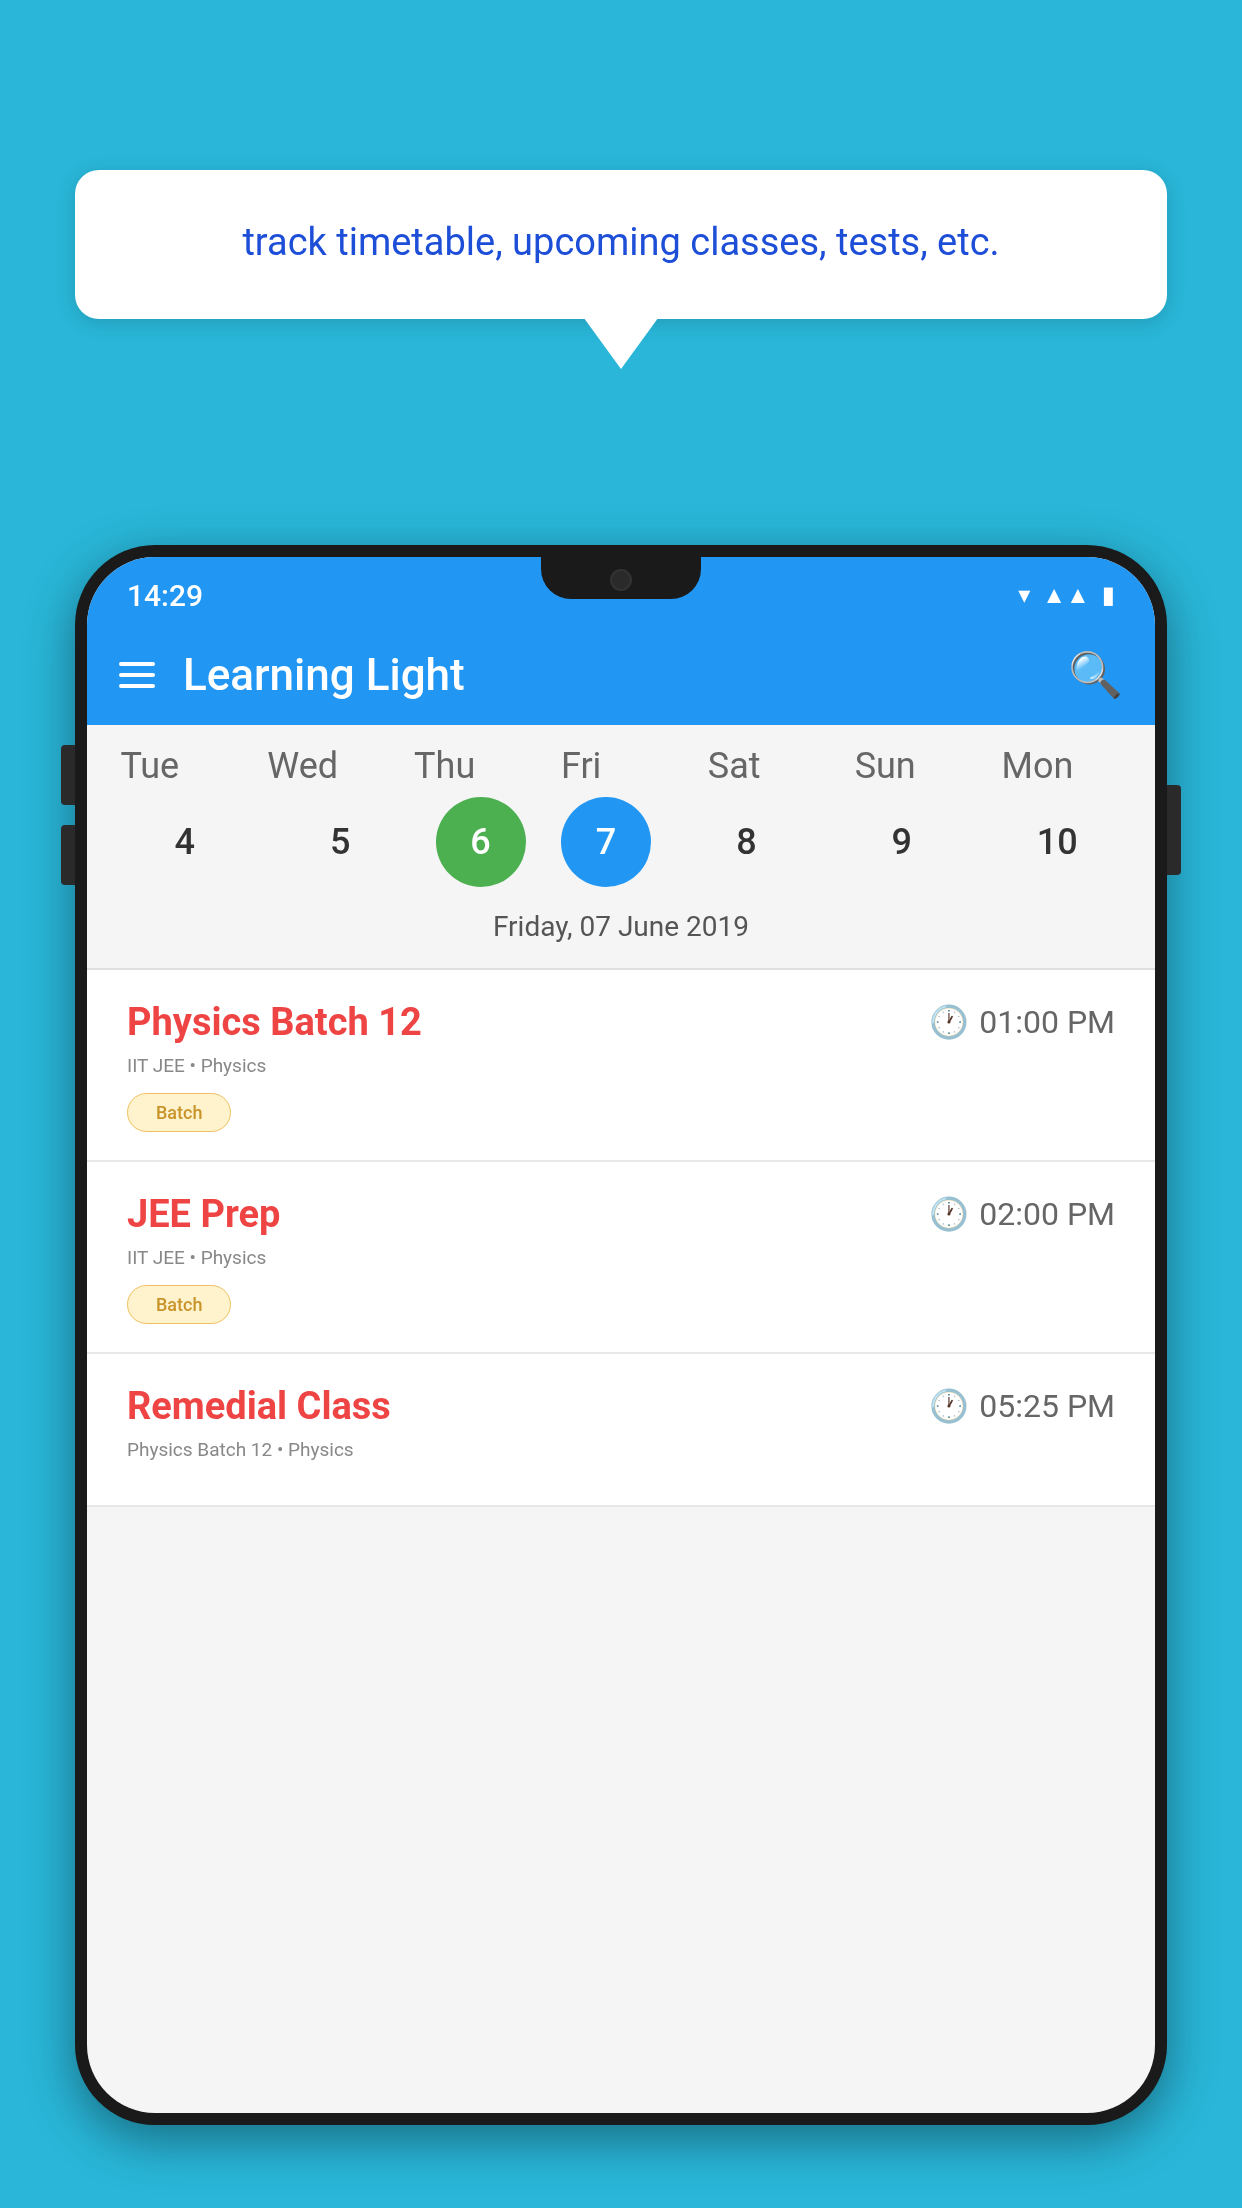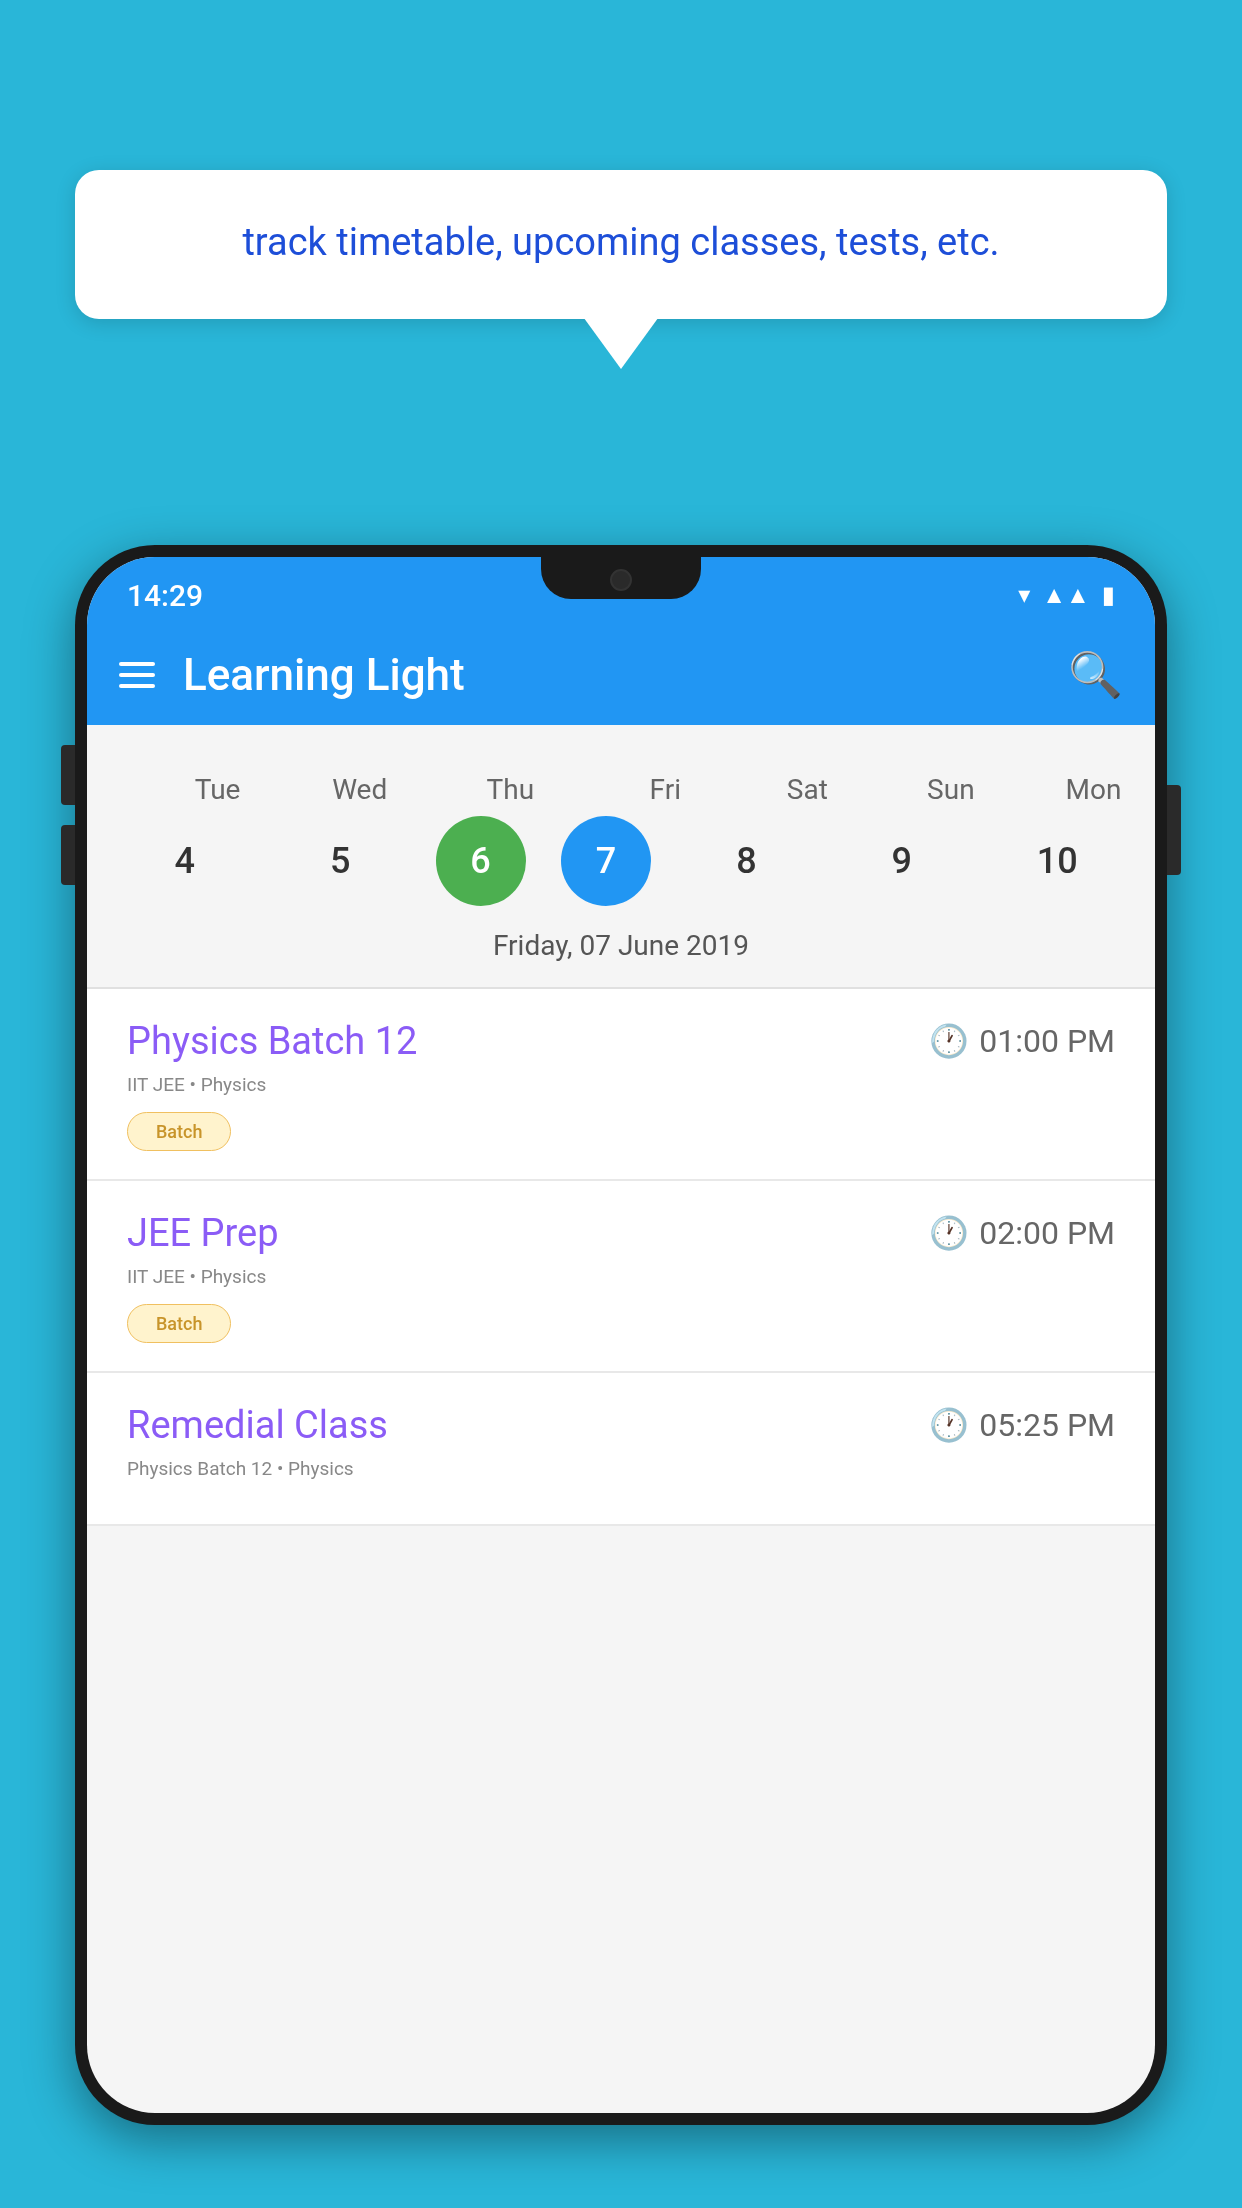--- a/index.html
+++ b/index.html
@@ -183,24 +183,23 @@
 
     .day-headers {
       display: flex;
       justify-content: space-around;
       padding: 0 20px;
       margin-bottom: 10px;
     }
 
     .day-header {
       width: 120px;
-      text-align: right;
-      font-size: 28px;
+      text-align: left;
+      font-size: 36px;
       color: #666;
-      margin-top: 28px;
     }
 
     .day-numbers {
       display: flex;
       justify-content: space-around;
       padding: 0 20px;
       margin-bottom: 15px;
     }
 
     .day-num {
@@ -259,22 +258,22 @@
 
     .schedule-item-header {
       display: flex;
       justify-content: space-between;
       align-items: center;
       margin-bottom: 10px;
     }
 
     .schedule-title {
       font-size: 38px;
-      font-weight: 400;
-      color: #8b5cf6;
+      font-weight: 700;
+      color: #ef4444;
     }
 
     .schedule-time {
       display: flex;
       align-items: center;
       gap: 10px;
       font-size: 32px;
       color: #666;
     }
 

